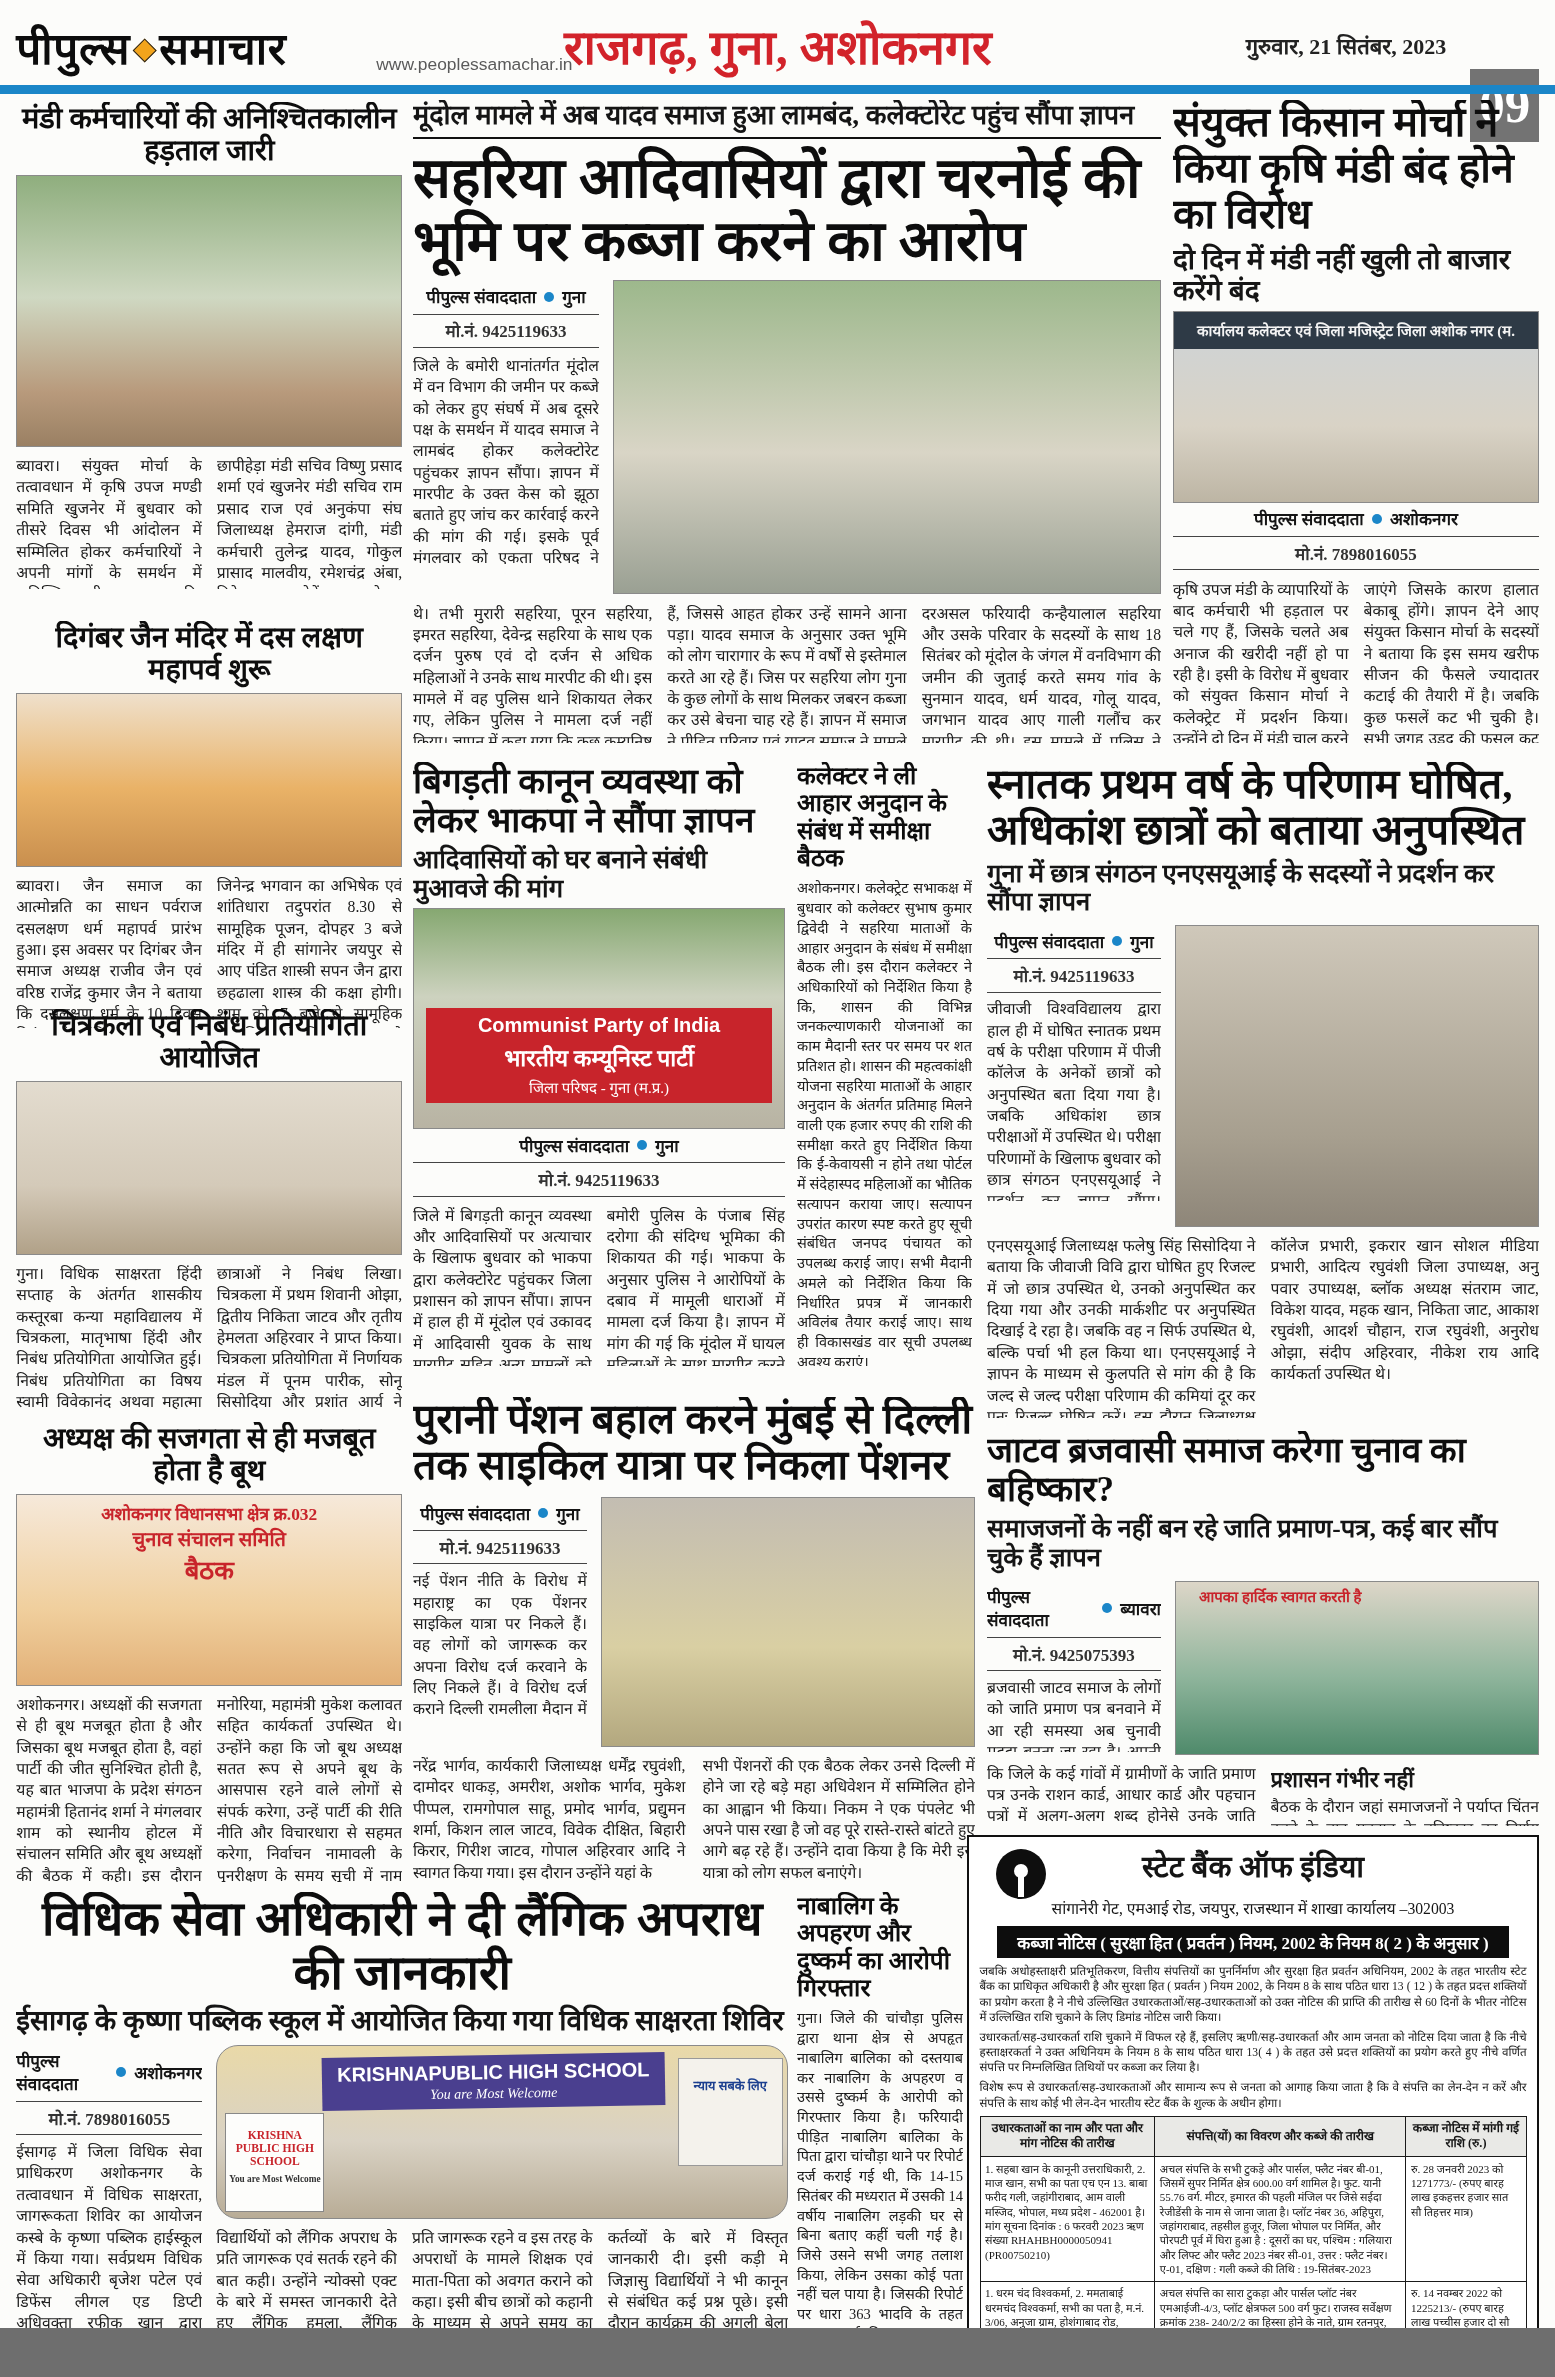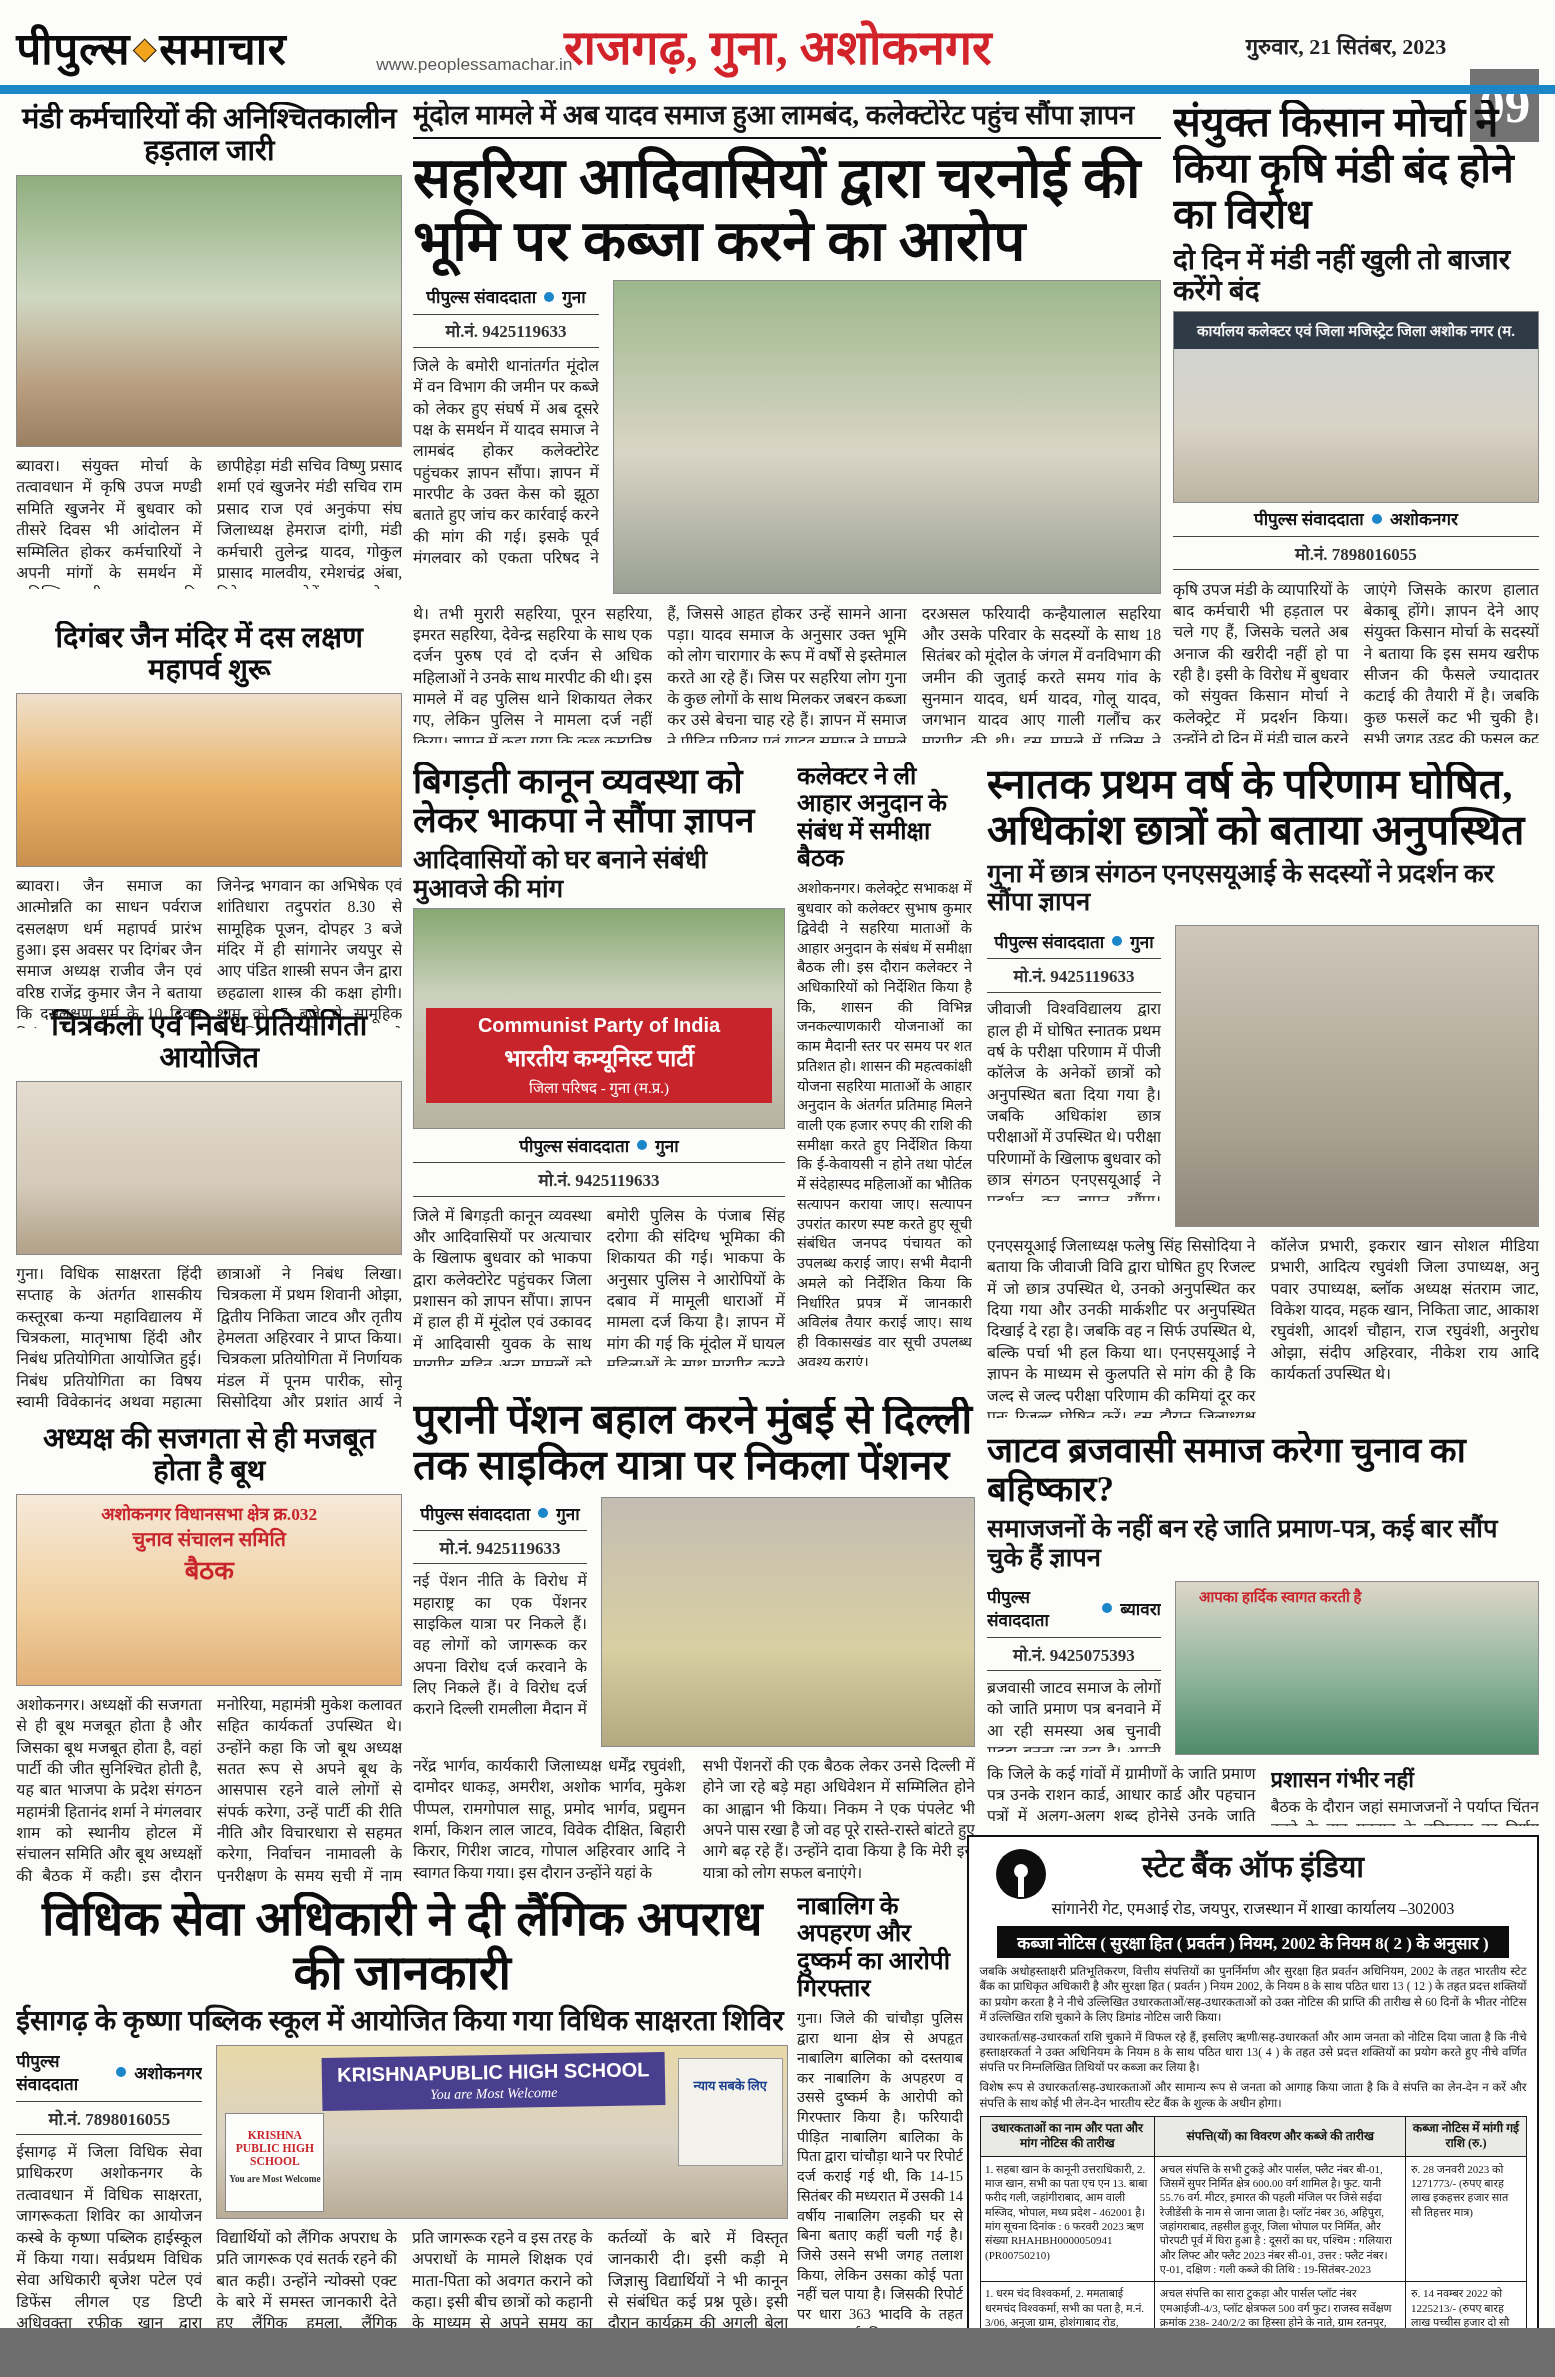--- a/index.html
+++ b/index.html
@@ -265,21 +265,21 @@
       <div style="width:186px;flex:0 0 auto;overflow:hidden;">
         <div class="byline" data-name="article-vidhik-byline">
           <span data-name="byline-agency">पीपुल्स संवाददाता</span>
           <span class="dot" data-name="byline-dot-icon"></span>
           <span data-name="byline-city">अशोकनगर</span>
         </div>
         <div class="phone" data-name="article-vidhik-phone">मो.नं. 7898016055</div>
         <div class="body" style="margin-top:5.8px;height:221px;overflow:hidden;" data-name="article-vidhik-col1">ईसागढ़ में जिला विधिक सेवा प्राधिकरण अशोकनगर के तत्वावधान में विधिक साक्षरता, जागरूकता शिविर का आयोजन कस्बे के कृष्णा पब्लिक हाईस्कूल में किया गया। सर्वप्रथम विधिक सेवा अधिकारी बृजेश पटेल एवं डिफेंस लीगल एड डिप्टी अधिवक्ता रफीक खान द्वारा सरस्वती की पूजा-अर्चना की गई। विद्यालय की छात्रा आकृति ओझा, सलोनी ओझा एवं रोशनी जाटव ने सरस्वती वंदना की। कार्यक्रम के मुख्य अतिथि विधिक सेवा अधिकारी बृजेश पटेल द्वारा अपने उद्बोधन में</div>
       </div>
       <div style="flex:1;overflow:hidden;">
-        <div class="photo ph-e" style="width:100%;height:174px;" data-name="photo-school-camp">
+        <div class="photo ph-e" style="width:100%;height:174px;border-radius:22px;" data-name="photo-school-camp">
           <div style="position:absolute;left:105px;right:122px;top:9.3px;background:#4a3f8f;color:#fff;padding:5.8px;text-align:center;transform:rotate(-1deg);" data-name="school-banner">
             <div style="font-size:20px;font-weight:700;font-family:'Liberation Sans',sans-serif;" data-name="school-banner-title">KRISHNAPUBLIC HIGH SCHOOL</div>
             <div style="font-size:14px;font-style:italic;margin-top:2.3px;" data-name="school-banner-welcome">You are Most Welcome</div>
           </div>
           <div style="position:absolute;right:4.6px;top:12px;width:105px;bottom:52px;background:#f4f2ec;border:0.6px solid #999;color:#1b3f8f;text-align:center;font-weight:700;font-size:12.8px;padding-top:17.4px;" data-name="justice-board">न्याय सबके लिए</div>
           <div style="position:absolute;left:8.1px;bottom:5.8px;width:99px;height:99px;background:#fdfdfb;border:0.6px solid #888;text-align:center;color:#c8242b;font-weight:700;" data-name="school-podium">
             <div style="font-size:11.6px;margin-top:15px;" data-name="podium-line1">KRISHNA PUBLIC HIGH SCHOOL</div>
             <div style="font-size:9.3px;margin-top:5.8px;color:#333;" data-name="podium-line2">You are Most Welcome</div>
           </div>
         </div>

